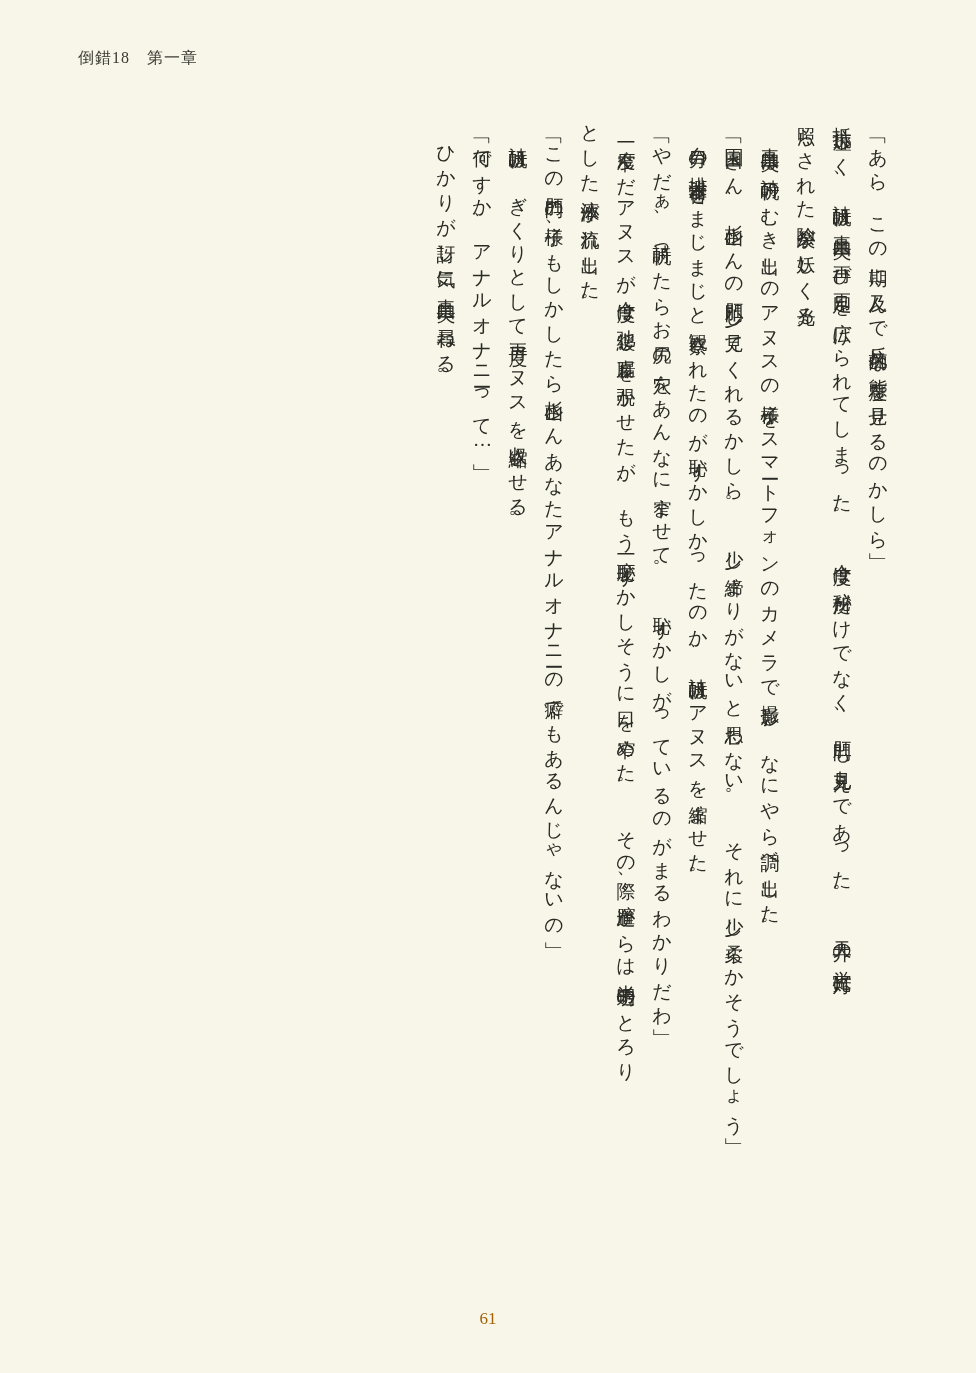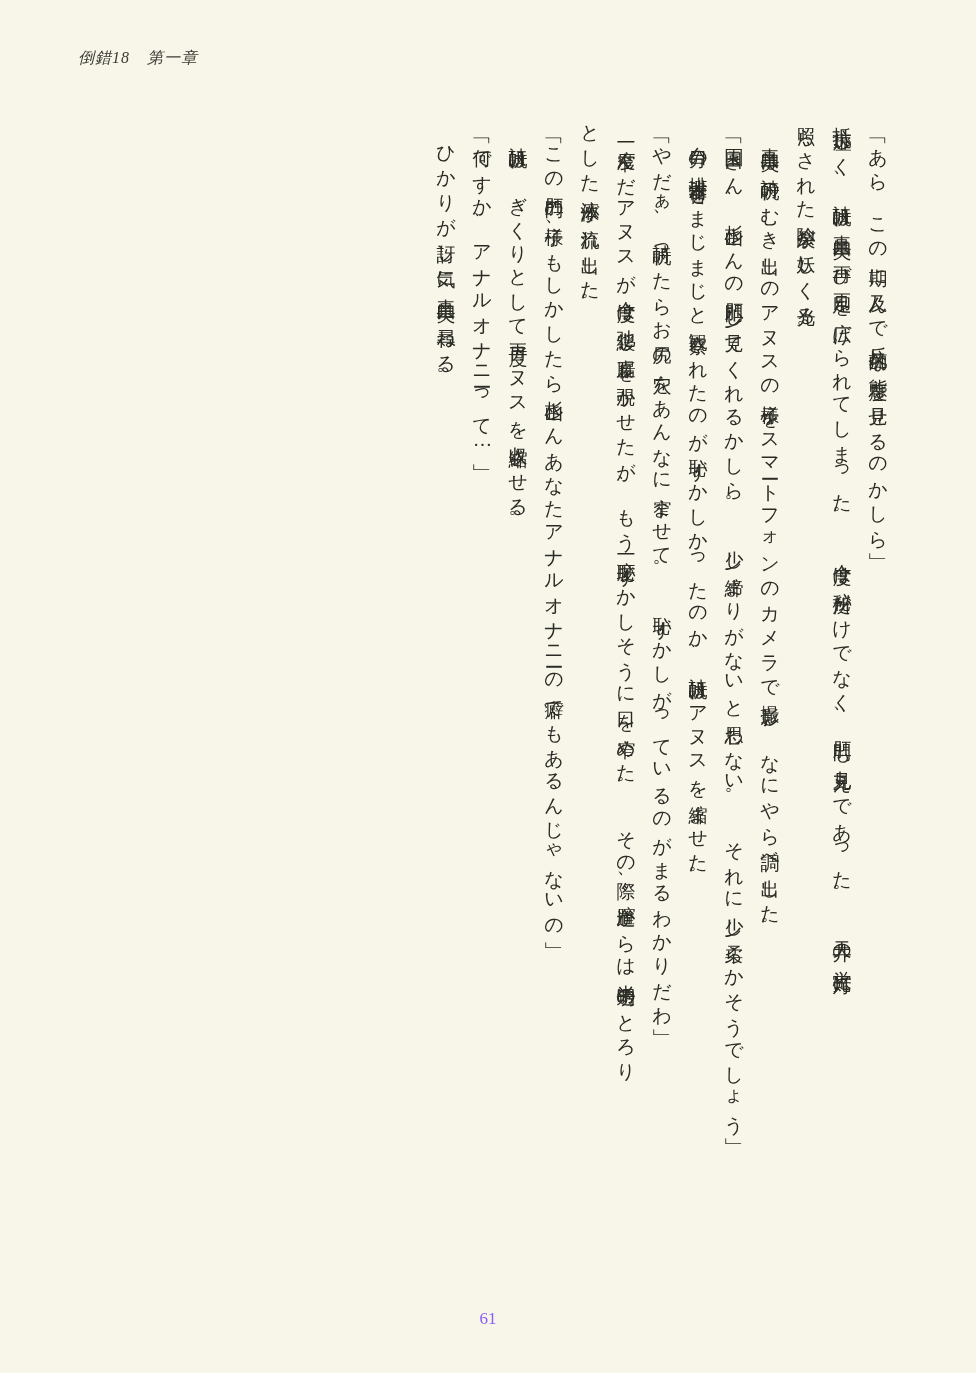--- a/index.html
+++ b/index.html
@@ -17,21 +17,20 @@
     color: #2a2a28;
   }
   .header {
     position: absolute;
     top: 48px;
     left: 78px;
     font-size: 16px;
     letter-spacing: 1px;
     color: #3a3a34;
     white-space: pre;
-    font-style: italic;
   }
   .body-area {
     position: absolute;
     top: 112px;
     left: 78px;
     width: 810px;
     height: 1160px;
     display: flex;
     flex-direction: row-reverse;
     justify-content: flex-start;
@@ -53,21 +52,21 @@
   .vline.indent {
     padding-top: 20px;
   }
   .page-number {
     position: absolute;
     bottom: 44px;
     left: 0;
     width: 100%;
     text-align: center;
     font-size: 17px;
-    color: #8b5cf6;
+    color: #a16207;
   }
 </style>
 </head>
 <body>
 
 <div class="page">
 
   <div class="header">倒錯18　第一章</div>
 
   <div class="body-area">

